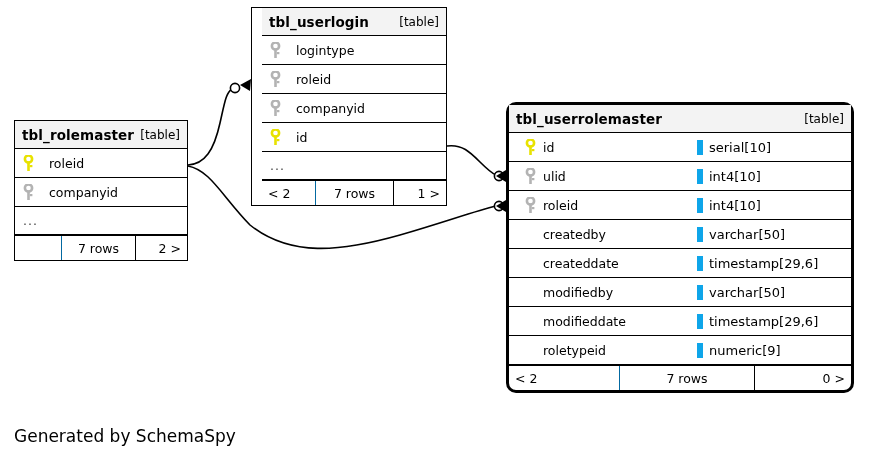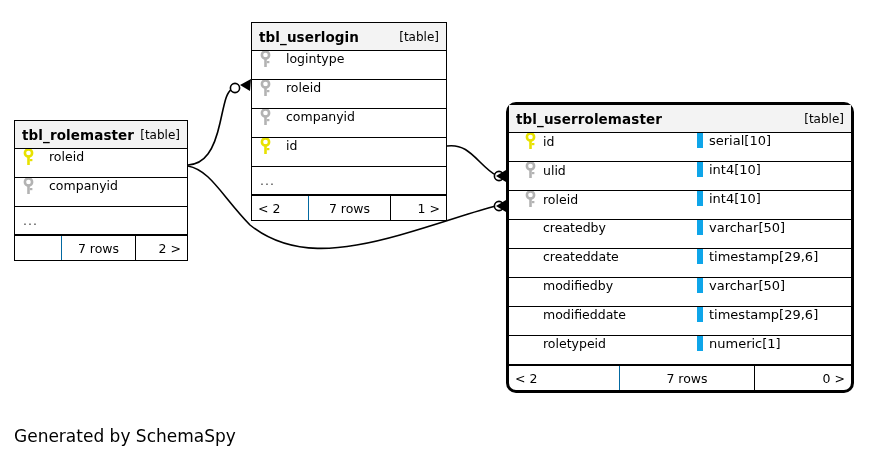--- a/index.html
+++ b/index.html
@@ -62,21 +62,21 @@
     white-space: nowrap;
   }
   .table-kind {
     font-size: 12px;
     white-space: nowrap;
   }
 
   .col-row {
     box-sizing: border-box;
     display: flex;
-    align-items: flex-start;
+    align-items: center;
     border-bottom: 1px solid #000000;
     height: 29px;
   }
   .col-row:last-child {
     border-bottom: none;
   }
 
   .col-name {
     box-sizing: border-box;
     display: flex;
@@ -158,22 +158,23 @@
     left: 14px;
     top: 120px;
     width: 174px;
   }
   #node-tbl_rolemaster .footer-prev   { width: 46px; }
   #node-tbl_rolemaster .footer-count  { width: 74px; }
   #node-tbl_rolemaster .footer-next   { width: 52px; }
 
   #node-tbl_userlogin {
     left: 251px;
-    top: 22px;
+    top: 7px;
     width: 196px;
+    padding-left: 10px;
   }
   #node-tbl_userlogin .footer-prev   { width: 56px; }
   #node-tbl_userlogin .footer-count  { width: 82px; }
   #node-tbl_userlogin .footer-next   { width: 56px; }
 
   #node-tbl_userrolemaster {
     left: 506px;
     top: 102px;
     width: 348px;
   }
@@ -399,21 +400,21 @@
       </span>
       <span class="col-type">timestamp[29,6]</span>
       <span class="col-extra"></span>
     </div>
 
     <div class="col-row">
       <span class="col-name">
         <span class="key-slot"></span>
         <span>roletypeid</span>
       </span>
-      <span class="col-type">numeric[1]</span>
+      <span class="col-type">numeric[9]</span>
       <span class="col-extra"></span>
     </div>
 
     <div class="footer-row">
       <span class="footer-cell footer-prev">&lt; 2</span>
       <span class="footer-cell footer-count">7 rows</span>
       <span class="footer-cell footer-next">0 &gt;</span>
     </div>
   </div>
 

